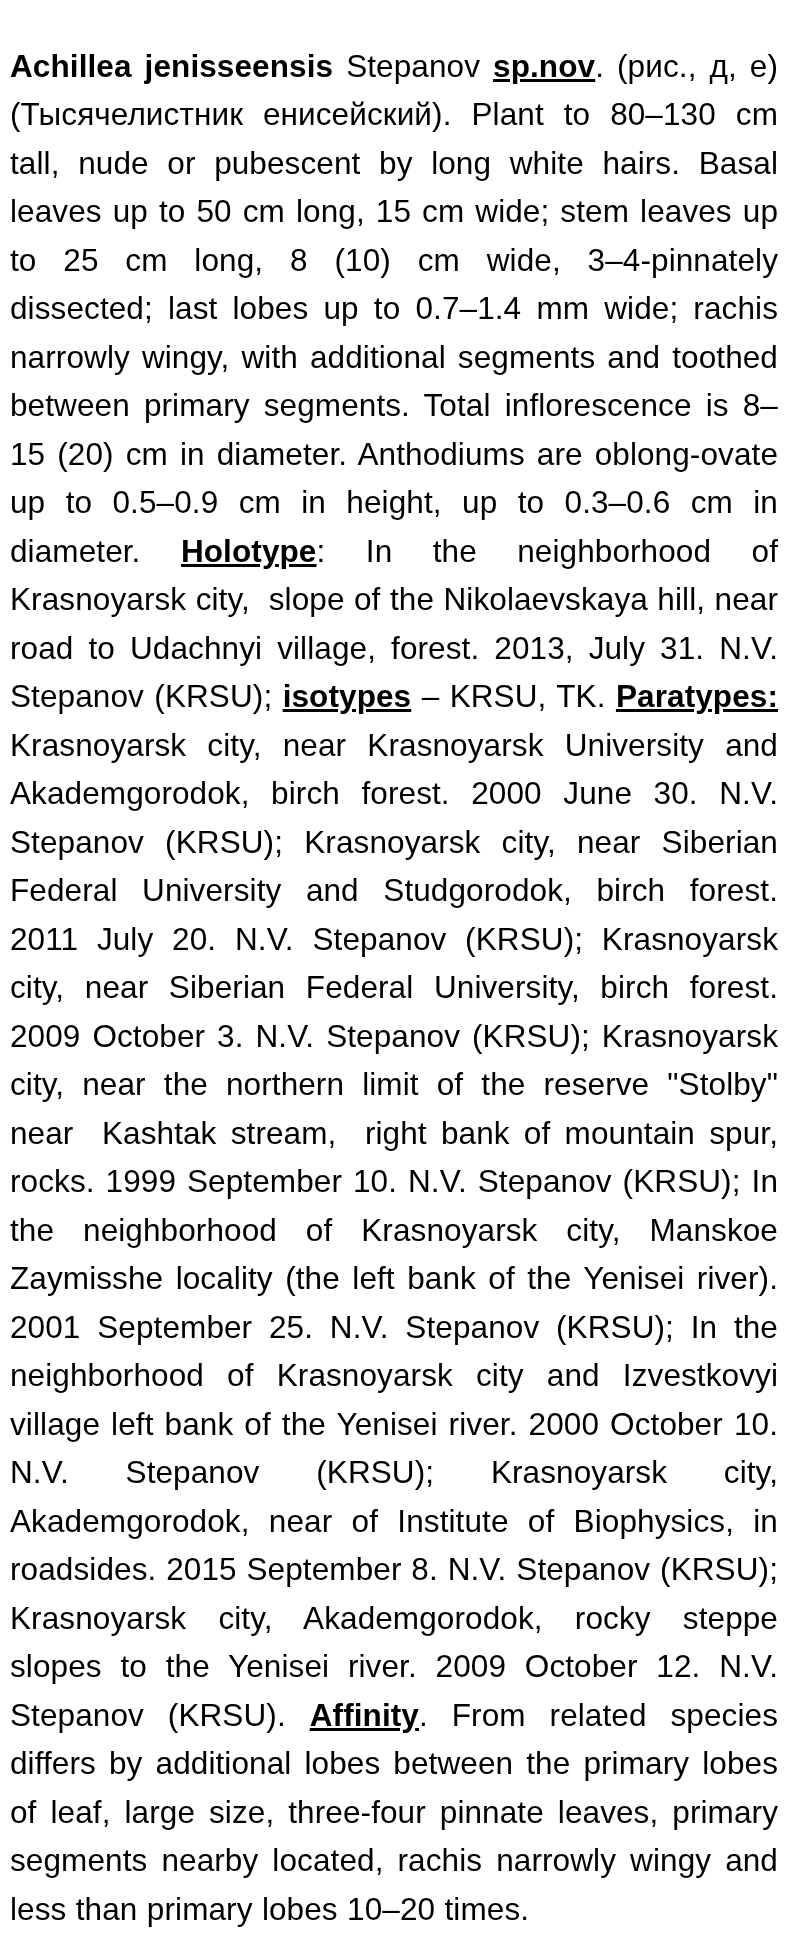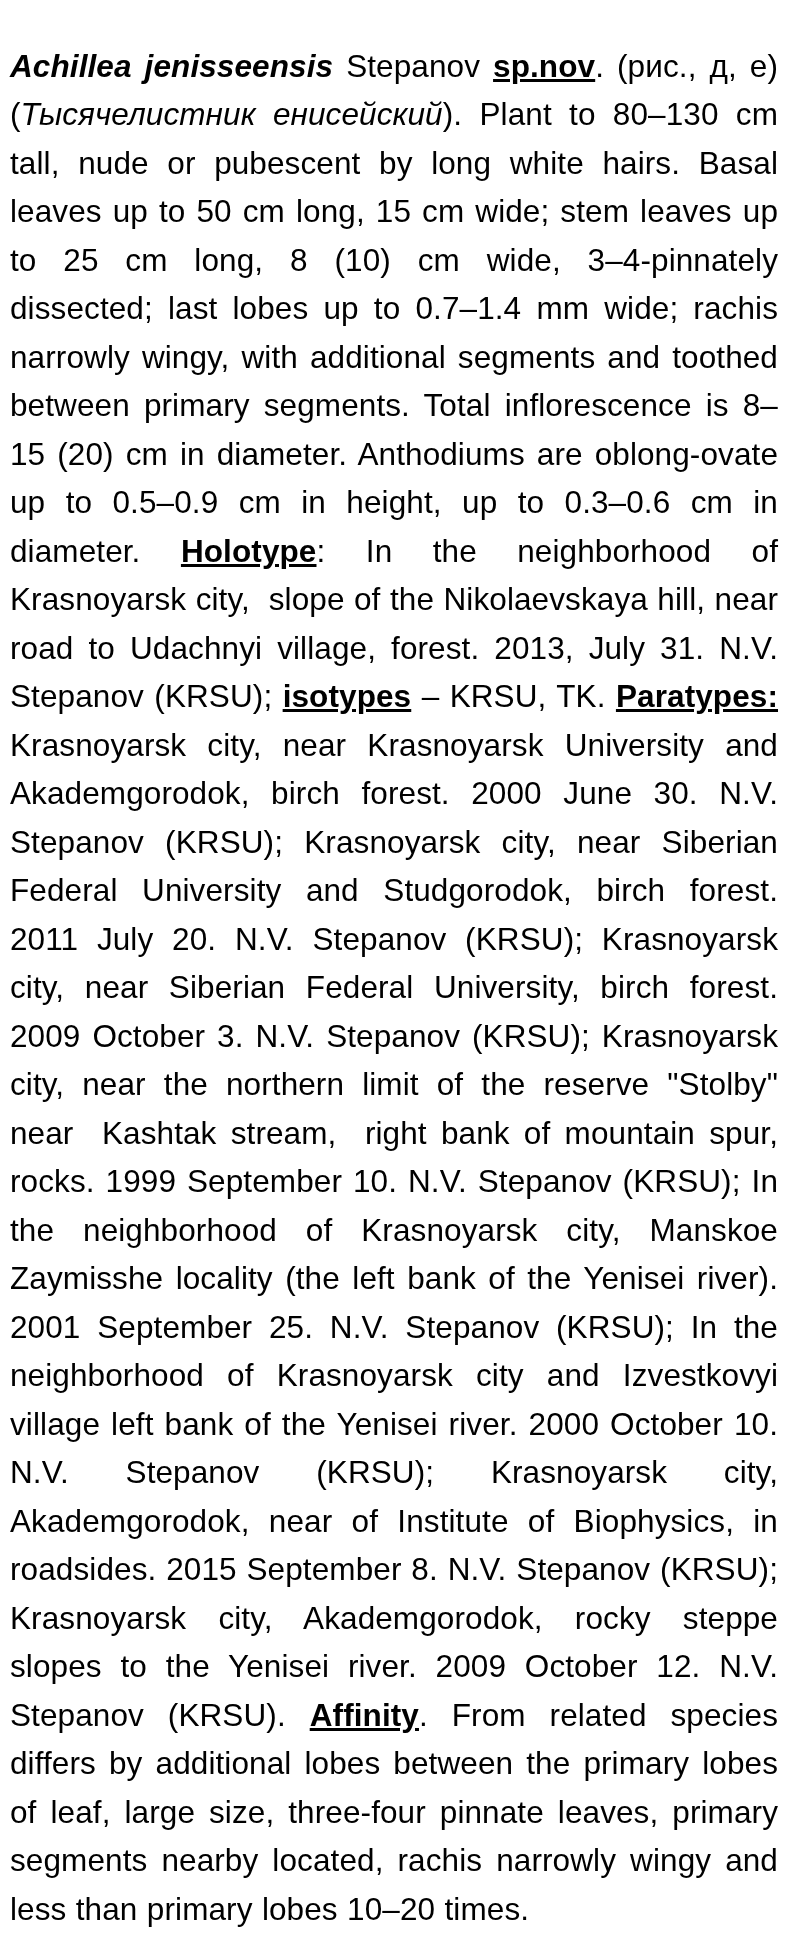--- a/index.html
+++ b/index.html
@@ -21,23 +21,23 @@
     background: #ffffff;
   }
   .body-text {
     font-size: 31.5px;
     line-height: 48.5px;
     text-align: justify;
     text-justify: inter-word;
     word-spacing: 0.5px;
     letter-spacing: 0.1px;
   }
-  .bi { font-weight: bold; font-style: italic; }
+  .bi { font-weight: bold; }
   .b  { font-weight: bold; text-decoration: underline; }
-  .i  { font-style: italic; }
+  .i  { }
   .body-text span { white-space: pre-wrap; }
 </style>
 </head>
 <body>
 
 <div class="page">
   <p class="body-text" id="species-paragraph"><span class="bi">Achillea jenisseensis</span><span> Stepanov </span><span class="b">sp.nov</span><span>. (рис., д, е) (</span><span class="i">Тысячелистник енисейский</span><span>). Plant to 80–130 cm tall, nude or pubescent by long white hairs. Basal leaves up to 50 cm long, 15 cm wide; stem leaves up to 25 cm long, 8 (10) cm wide, 3–4-pinnately dissected; last lobes up to 0.7–1.4 mm wide; rachis narrowly wingy, with additional segments and toothed between primary segments. Total inflorescence is 8–15 (20) cm in diameter. Anthodiums are oblong-ovate up to 0.5–0.9 cm in height, up to 0.3–0.6 cm in diameter. </span><span class="b">Holotype</span><span>: In the neighborhood of Krasnoyarsk city,  slope of the Nikolaevskaya hill, near road to Udachnyi village, forest. 2013, July 31. N.V. Stepanov (KRSU); </span><span class="b">isotypes</span><span> – KRSU, TK. </span><span class="b">Paratypes:</span><span> Krasnoyarsk city, near Krasnoyarsk University and Akademgorodok, birch forest. 2000 June 30. N.V. Stepanov (KRSU); Krasnoyarsk city, near Siberian Federal University and Studgorodok, birch forest. 2011 July 20. N.V. Stepanov (KRSU); Krasnoyarsk city, near Siberian Federal University, birch forest. 2009 October 3. N.V. Stepanov (KRSU); Krasnoyarsk city, near the northern limit of the reserve "Stolby" near  Kashtak stream,  right bank of mountain spur, rocks. 1999 September 10. N.V. Stepanov (KRSU); In the neighborhood of Krasnoyarsk city, Manskoe Zaymisshe locality (the left bank of the Yenisei river). 2001 September 25. N.V. Stepanov (KRSU); In the neighborhood of Krasnoyarsk city and Izvestkovyi village left bank of the Yenisei river. 2000 October 10. N.V. Stepanov (KRSU); Krasnoyarsk city, Akademgorodok, near of Institute of Biophysics, in roadsides. 2015 September 8. N.V. Stepanov (KRSU); Krasnoyarsk city, Akademgorodok, rocky steppe slopes to the Yenisei river. 2009 October 12. N.V. Stepanov (KRSU). </span><span class="b">Affinity</span><span>. From related species differs by additional lobes between the primary lobes of leaf, large size, three-four pinnate leaves, primary segments nearby located, rachis narrowly wingy and less than primary lobes 10–20 times.</span></p>
 </div>
 
 </body></html>

